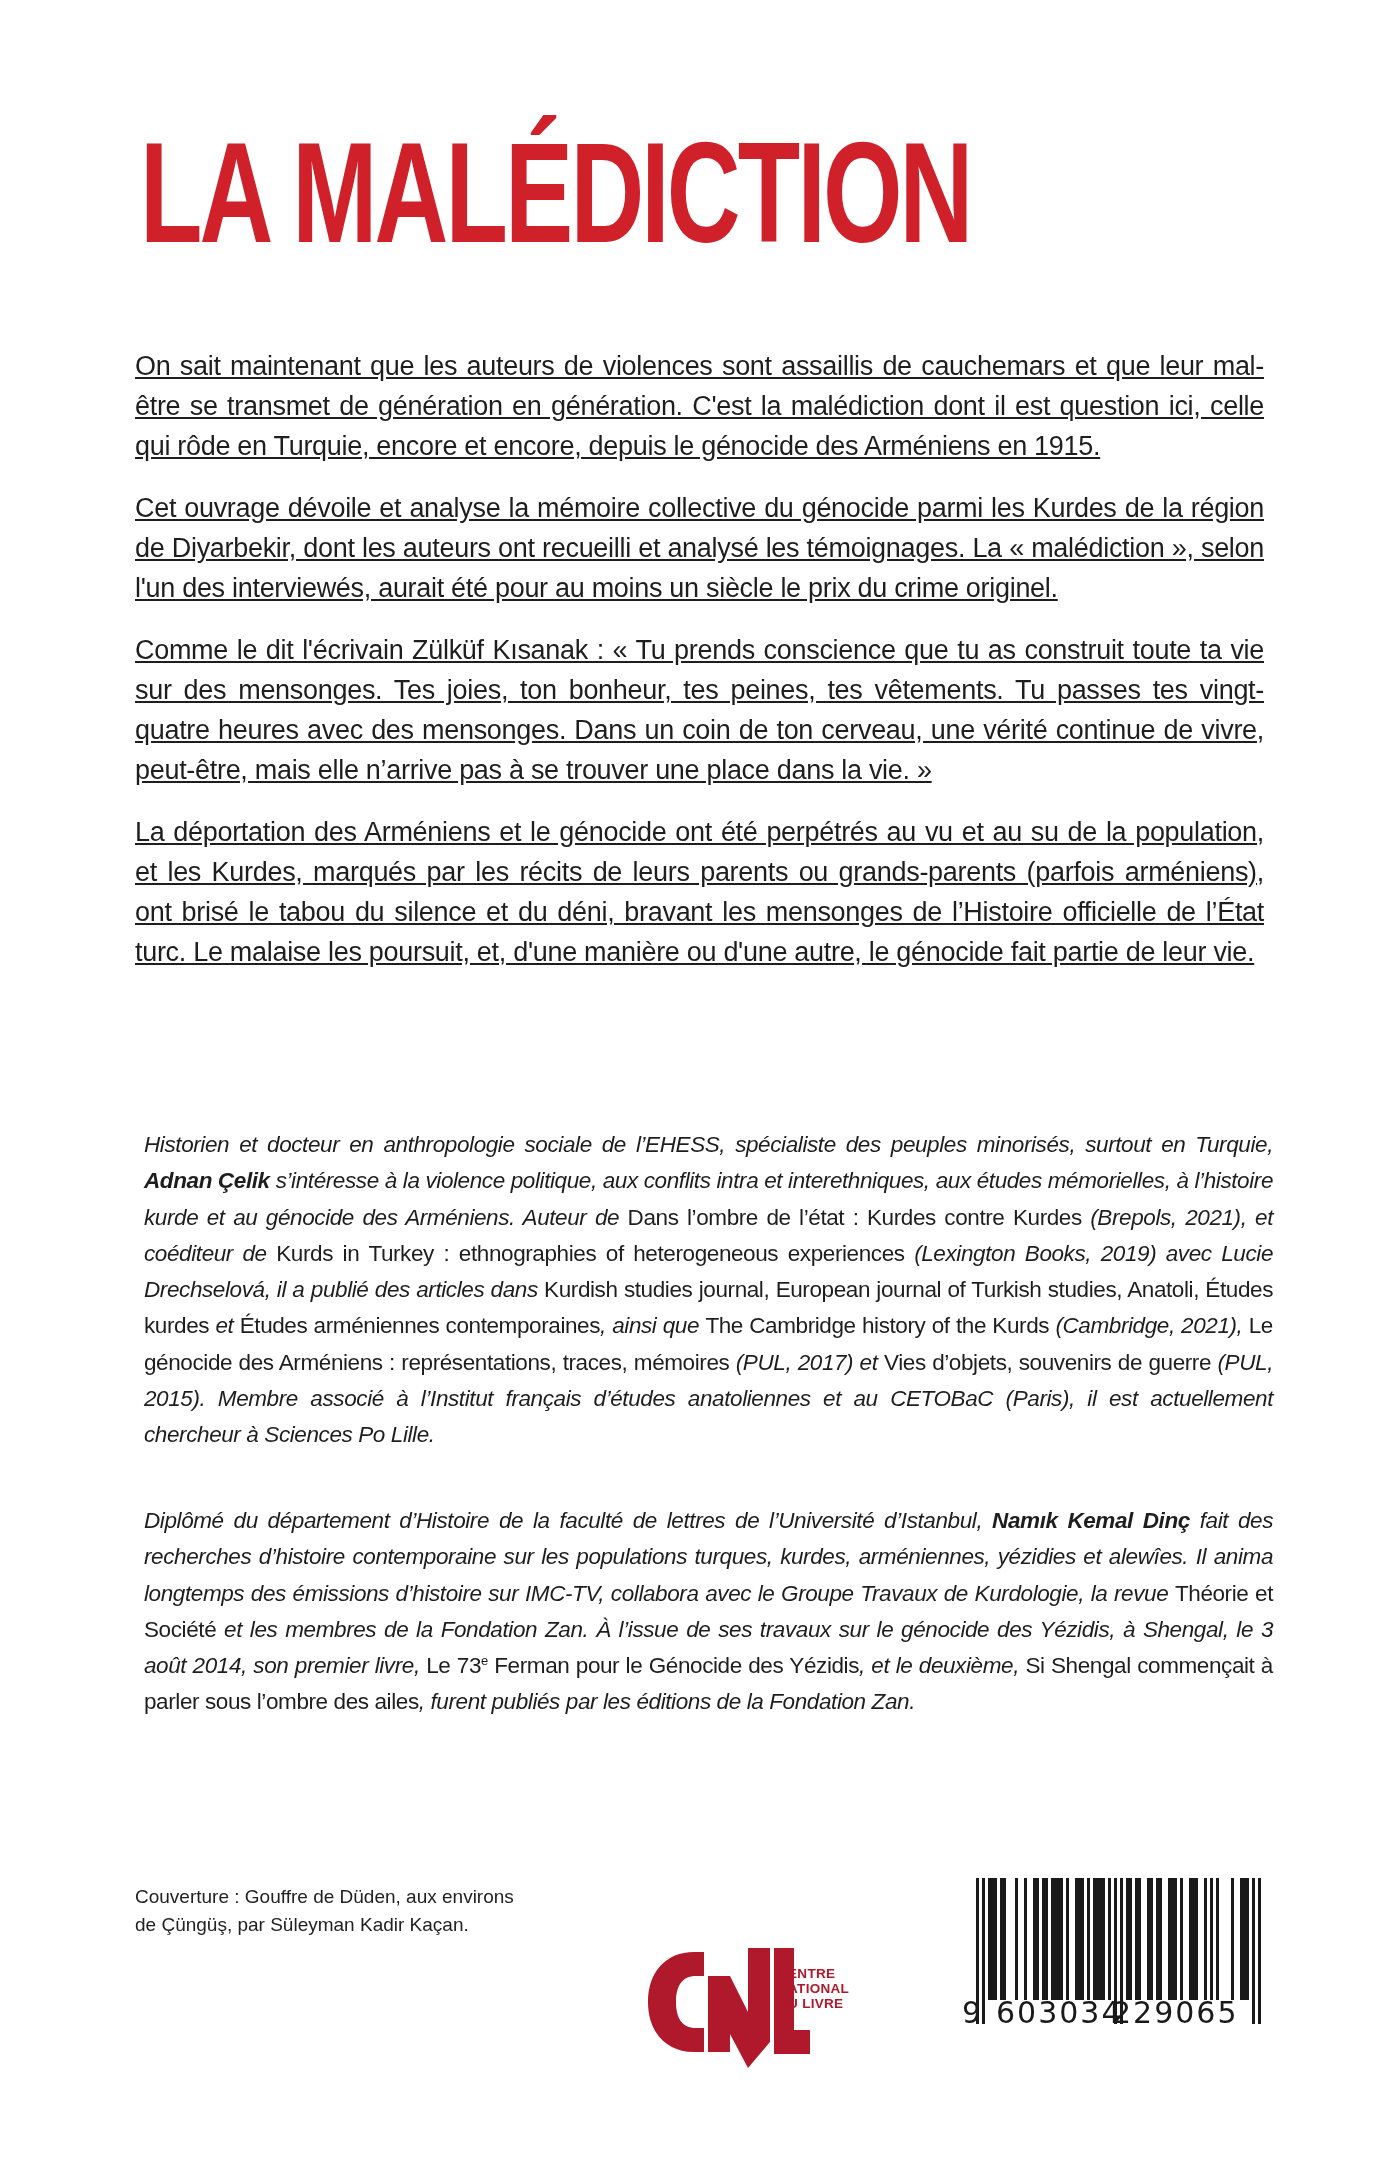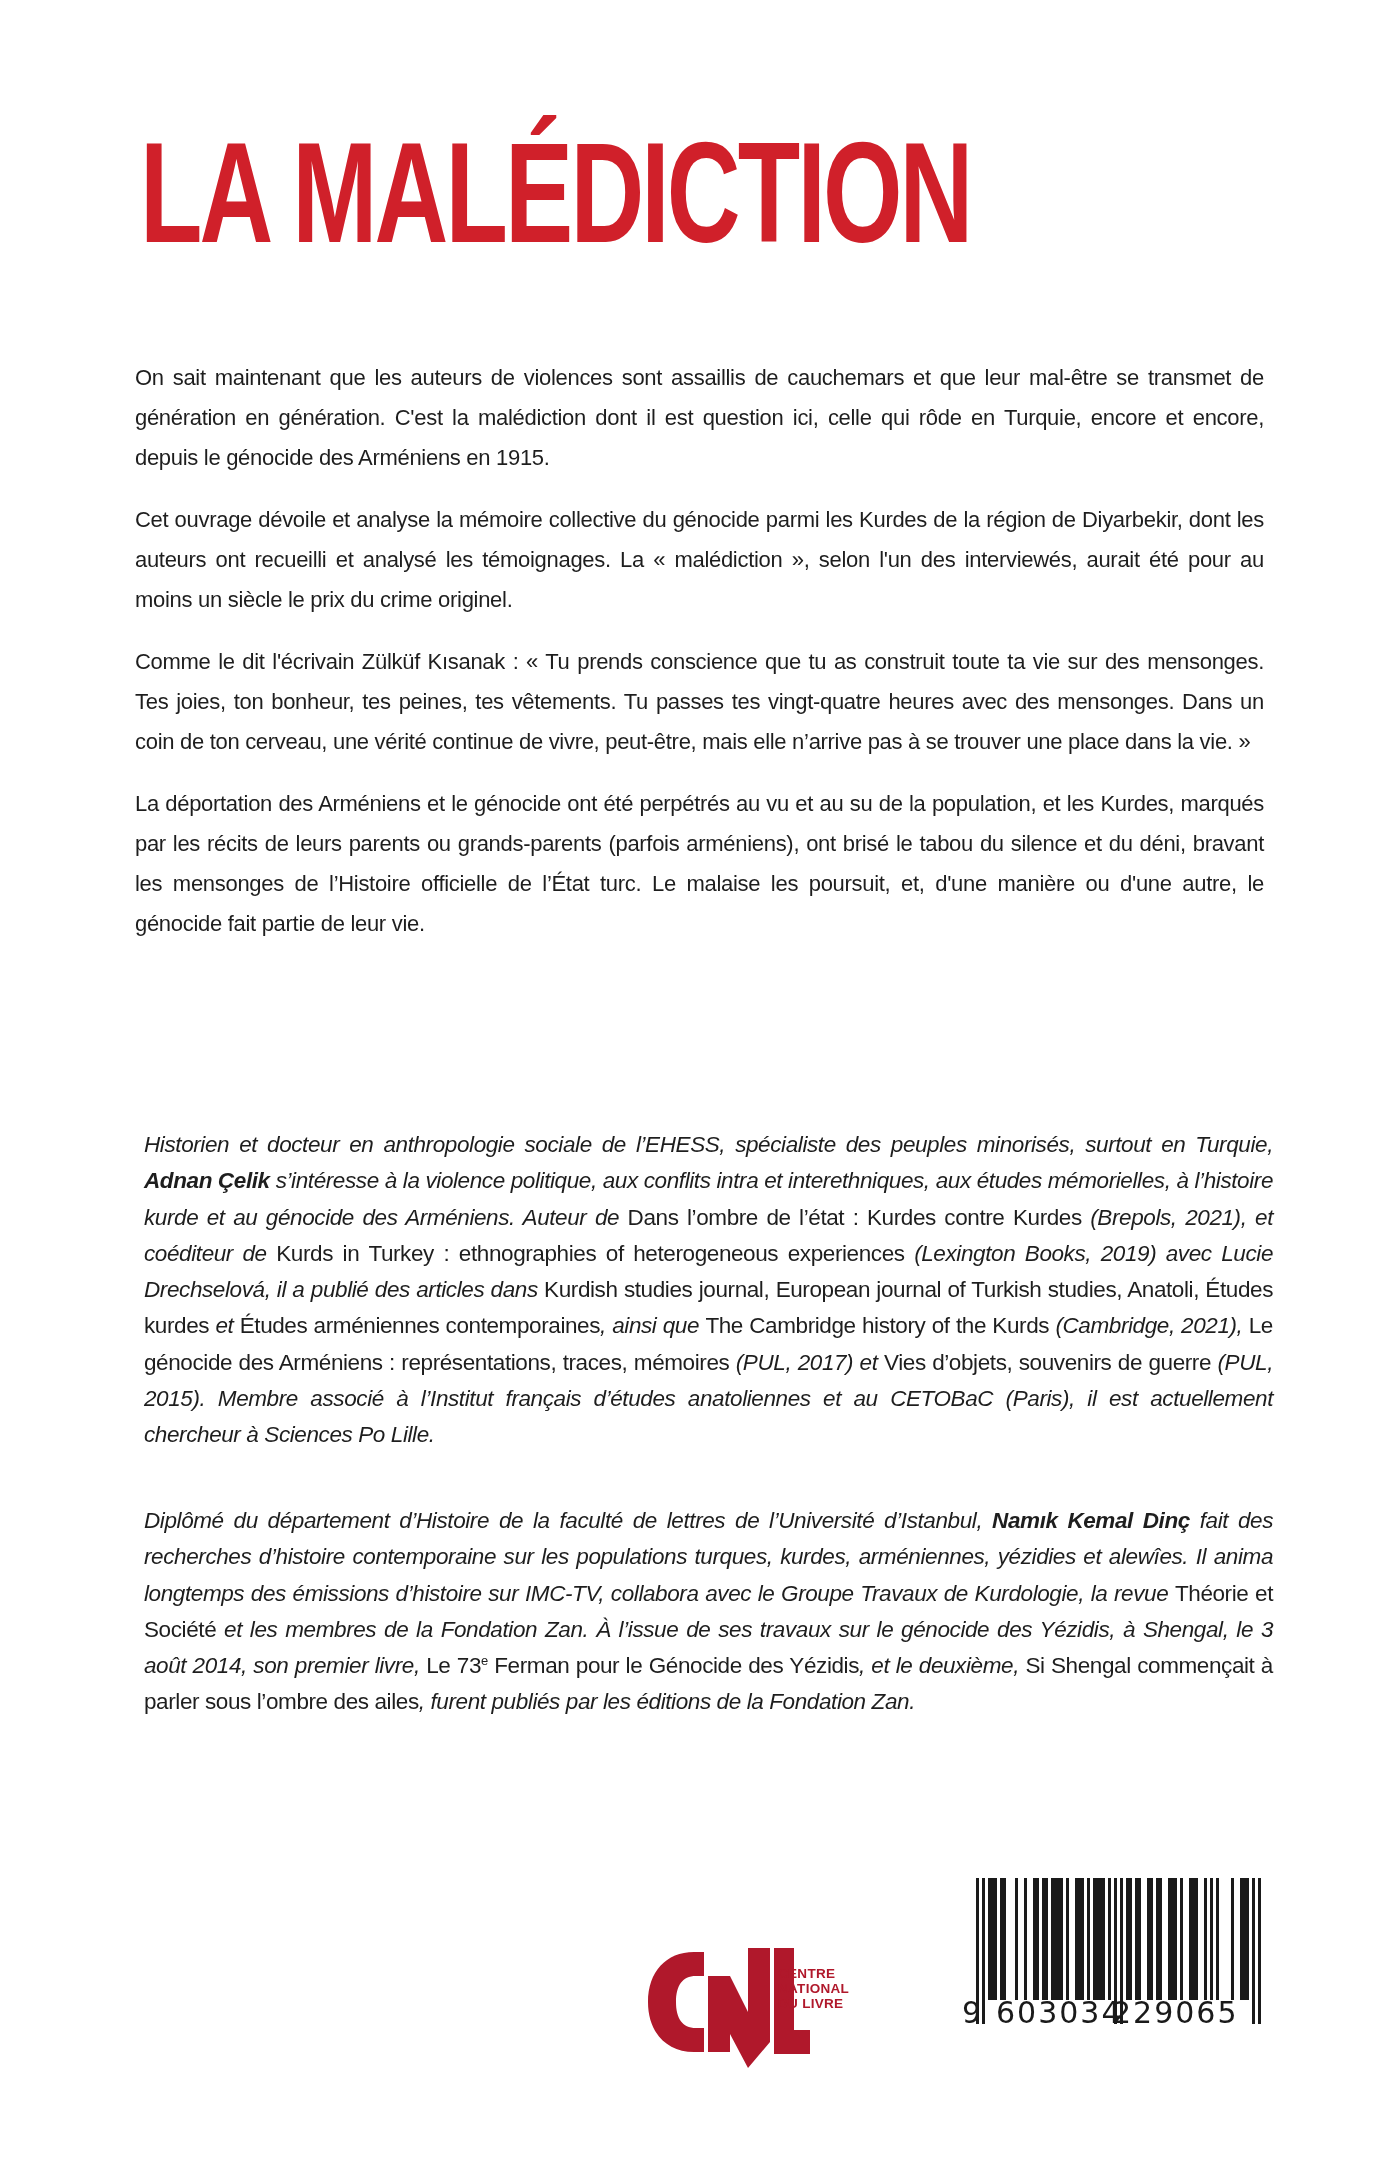--- a/index.html
+++ b/index.html
@@ -7,22 +7,22 @@
          font-family: "Liberation Sans", "DejaVu Sans", sans-serif; color: #1e1e1e; }
   .page { position: absolute; left: 0; top: 0; width: 1400px; height: 1877px; background: #fff; }
 
   .title { position: absolute; left: 140px; top: 118px; margin: 0;
            font-family: "Liberation Sans", sans-serif; font-weight: bold;
            font-size: 142px; line-height: 150px; color: #d0202a; letter-spacing: -4px;
            transform: scaleX(0.72); transform-origin: left top; white-space: nowrap; }
 
   .body-col { position: absolute; left: 135px; width: 1129px; }
   .blurb { top: 346px; }
-  .blurb p { margin: 12px 0 22px 0; font-size: 22px; line-height: 40px; text-align: justify;
-             letter-spacing: -0.3px; color: #1e1e1e; }
+  .blurb p { margin: 0 0 22px 0; font-size: 27px; line-height: 40px; text-align: justify;
+             letter-spacing: -0.3px; color: #1e1e1e; text-decoration: underline; }
 
   .bio { font-size: 22.5px; line-height: 36.3px; text-align: justify; margin: 9px;
          font-style: italic; color: #1e1e1e; letter-spacing: -0.4px; }
   .bio .up { font-style: normal; }
   .bio b { font-style: italic; font-weight: bold; }
   .bio sup { font-size: 13px; line-height: 0; }
   .bio1 { top: 1118px; }
   .bio2 { top: 1494px; }
 
   .credits { position: absolute; left: 135px; top: 1883px; font-size: 19px; line-height: 28px; color: #222; }
@@ -47,20 +47,24 @@
   <div class="body-col blurb">
     <p>On sait maintenant que les auteurs de violences sont assaillis de cauchemars et que leur mal-être se transmet de génération en génération. C'est la malédiction dont il est question ici, celle qui rôde en Turquie, encore et encore, depuis le génocide des Arméniens en 1915.</p>
     <p>Cet ouvrage dévoile et analyse la mémoire collective du génocide parmi les Kurdes de la région de Diyarbekir, dont les auteurs ont recueilli et analysé les témoignages. La « malédiction », selon l'un des interviewés, aurait été pour au moins un siècle le prix du crime originel.</p>
     <p>Comme le dit l'écrivain Zülküf Kısanak : « Tu prends conscience que tu as construit toute ta vie sur des mensonges. Tes joies, ton bonheur, tes peines, tes vêtements. Tu passes tes vingt-quatre heures avec des mensonges. Dans un coin de ton cerveau, une vérité continue de vivre, peut-être, mais elle n’arrive pas à se trouver une place dans la vie. »</p>
     <p>La déportation des Arméniens et le génocide ont été perpétrés au vu et au su de la population, et les Kurdes, marqués par les récits de leurs parents ou grands-parents (parfois arméniens), ont brisé le tabou du silence et du déni, bravant les mensonges de l’Histoire officielle de l’État turc. Le malaise les poursuit, et, d'une manière ou d'une autre, le génocide fait partie de leur vie.</p>
   </div>
 
   <p class="body-col bio bio1"><span>Historien et docteur en anthropologie sociale de l’EHESS, spécialiste des peuples minorisés, surtout en Turquie, </span><b>Adnan Çelik</b><span> s’intéresse à la violence politique, aux conflits intra et interethniques, aux études mémorielles, à l’histoire kurde et au génocide des Arméniens. Auteur de </span><span class="up">Dans l’ombre de l’état : Kurdes contre Kurdes</span><span> (Brepols, 2021), et coéditeur de </span><span class="up">Kurds in Turkey : ethnographies of heterogeneous experiences</span><span> (Lexington Books, 2019) avec Lucie Drechselová, il a publié des articles dans </span><span class="up">Kurdish studies journal, European journal of Turkish studies, Anatoli, Études kurdes</span><span> et </span><span class="up">Études arméniennes contemporaines</span><span>, ainsi que </span><span class="up">The Cambridge history of the Kurds</span><span> (Cambridge, 2021), </span><span class="up">Le génocide des Arméniens : représentations, traces, mémoires</span><span> (PUL, 2017) et </span><span class="up">Vies d’objets, souvenirs de guerre</span><span> (PUL, 2015). Membre associé à l’Institut français d’études anatoliennes et au CETOBaC (Paris), il est actuellement chercheur à Sciences Po Lille.</span></p>
   <p class="body-col bio bio2"><span>Diplômé du département d’Histoire de la faculté de lettres de l’Université d’Istanbul, </span><b>Namık Kemal Dinç</b><span> fait des recherches d’histoire contemporaine sur les populations turques, kurdes, arméniennes, yézidies et alewîes. Il anima longtemps des émissions d’histoire sur IMC-TV, collabora avec le Groupe Travaux de Kurdologie, la revue </span><span class="up">Théorie et Société</span><span> et les membres de la Fondation Zan. À l’issue de ses travaux sur le génocide des Yézidis, à Shengal, le 3 août 2014, son premier livre, </span><span class="up">Le 73</span><sup class="up">e</sup><span class="up">  Ferman pour le Génocide des Yézidis</span><span>, et le deuxième, </span><span class="up">Si Shengal commençait à parler sous l’ombre des ailes</span><span>, furent publiés par les éditions de la Fondation Zan.</span></p>
 
+  <div class="credits">
+    <div>Couverture : Gouffre de Düden, aux environs</div>
+    <div>de Çüngüş, par Süleyman Kadir Kaçan.</div>
+  </div>
 
 
   <svg class="cnl" viewBox="0 0 200 140">
 
     <path d="M56 22 C28 22 10 42 10 72 C10 102 28 122 56 122 L66 122 L66 98 L58 98 C44 98 38 88 38 72 C38 56 44 46 58 46 L66 46 L66 22 Z" fill="#b0182b"></path>
 
     <path d="M70 46 L92 46 L110 82 L110 18 L132 18 L132 112 L110 138 L92 104 L92 122 L70 122 Z" fill="#b0182b"></path>
 
     <path d="M136 18 L156 18 L156 100 L172 100 L172 124 L136 124 Z" fill="#b0182b"></path>
   </svg>

